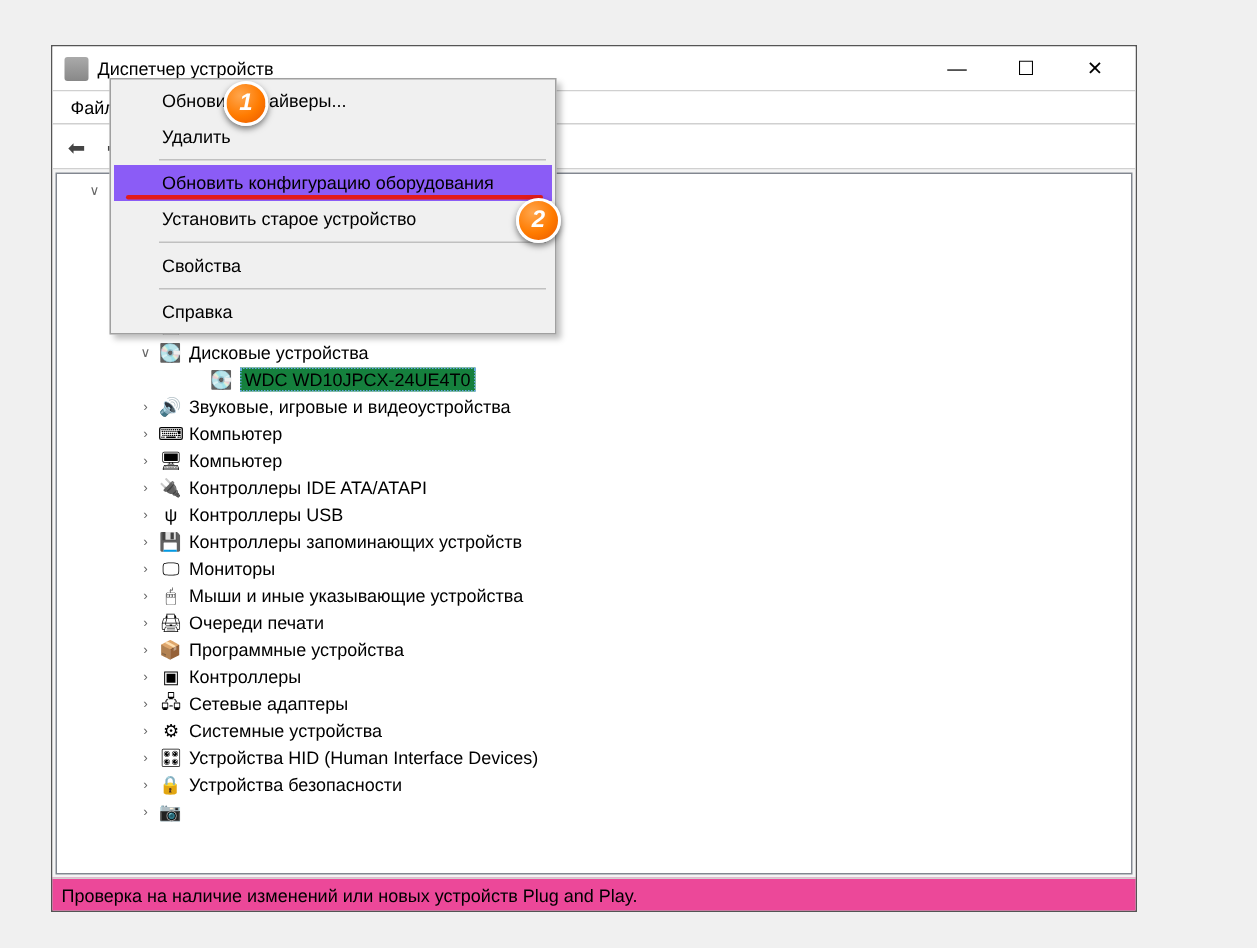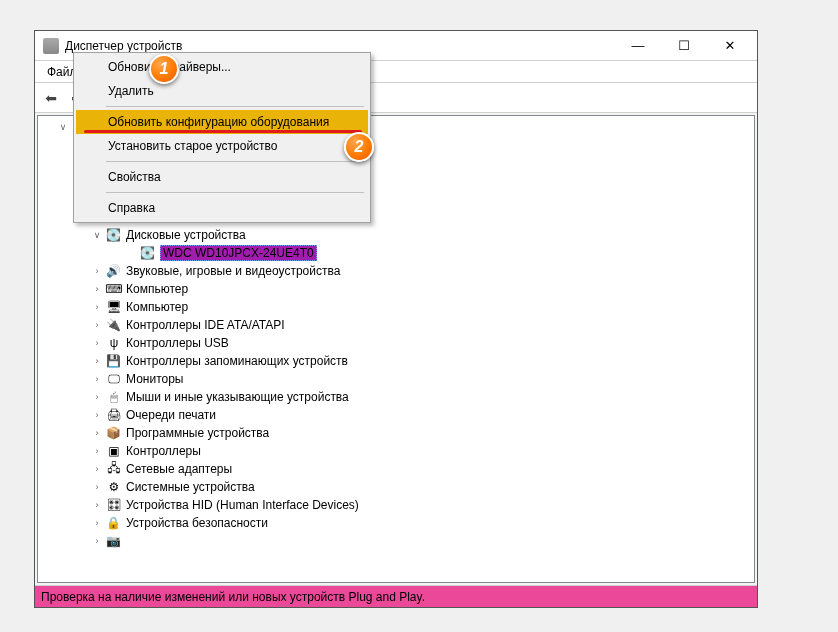--- a/index.html
+++ b/index.html
@@ -110,21 +110,21 @@
 .node-icon {
   width: 16px; height: 16px;
   margin-right: 4px;
   display: inline-flex; align-items: center; justify-content: center;
   font-size: 12px;
 }
 .indent1 { padding-left: 18px; }
 .indent2 { padding-left: 52px; }
 .indent3 { padding-left: 86px; }
 .selected {
-  background: #a21caf;
+  background: #15803d;
   border: 1px dotted #6aa9e0;
   padding: 0 2px;
 }
 .statusbar {
   height: 22px;
   border-top: 1px solid #d0d0d0;
   background: #ec4899;
   display: flex; align-items: center;
   padding: 0 6px;
   font-size: 12px;
@@ -140,21 +140,21 @@
   z-index: 50;
   padding: 2px;
 }
 .dropdown .dd-item {
   height: 24px;
   display: flex; align-items: center;
   padding-left: 32px;
   position: relative;
 }
 .dropdown .dd-item.highlight {
-  background: #eab308;
+  background: #8b5cf6;
 }
 .dropdown .dd-sep {
   height: 1px; background: #c0c0c0;
   margin: 3px 4px 3px 30px;
 }
 .red-underline {
   position: absolute;
   left: 8px; right: 6px; bottom: 1px;
   height: 3px;
   background: #e21b1b;

